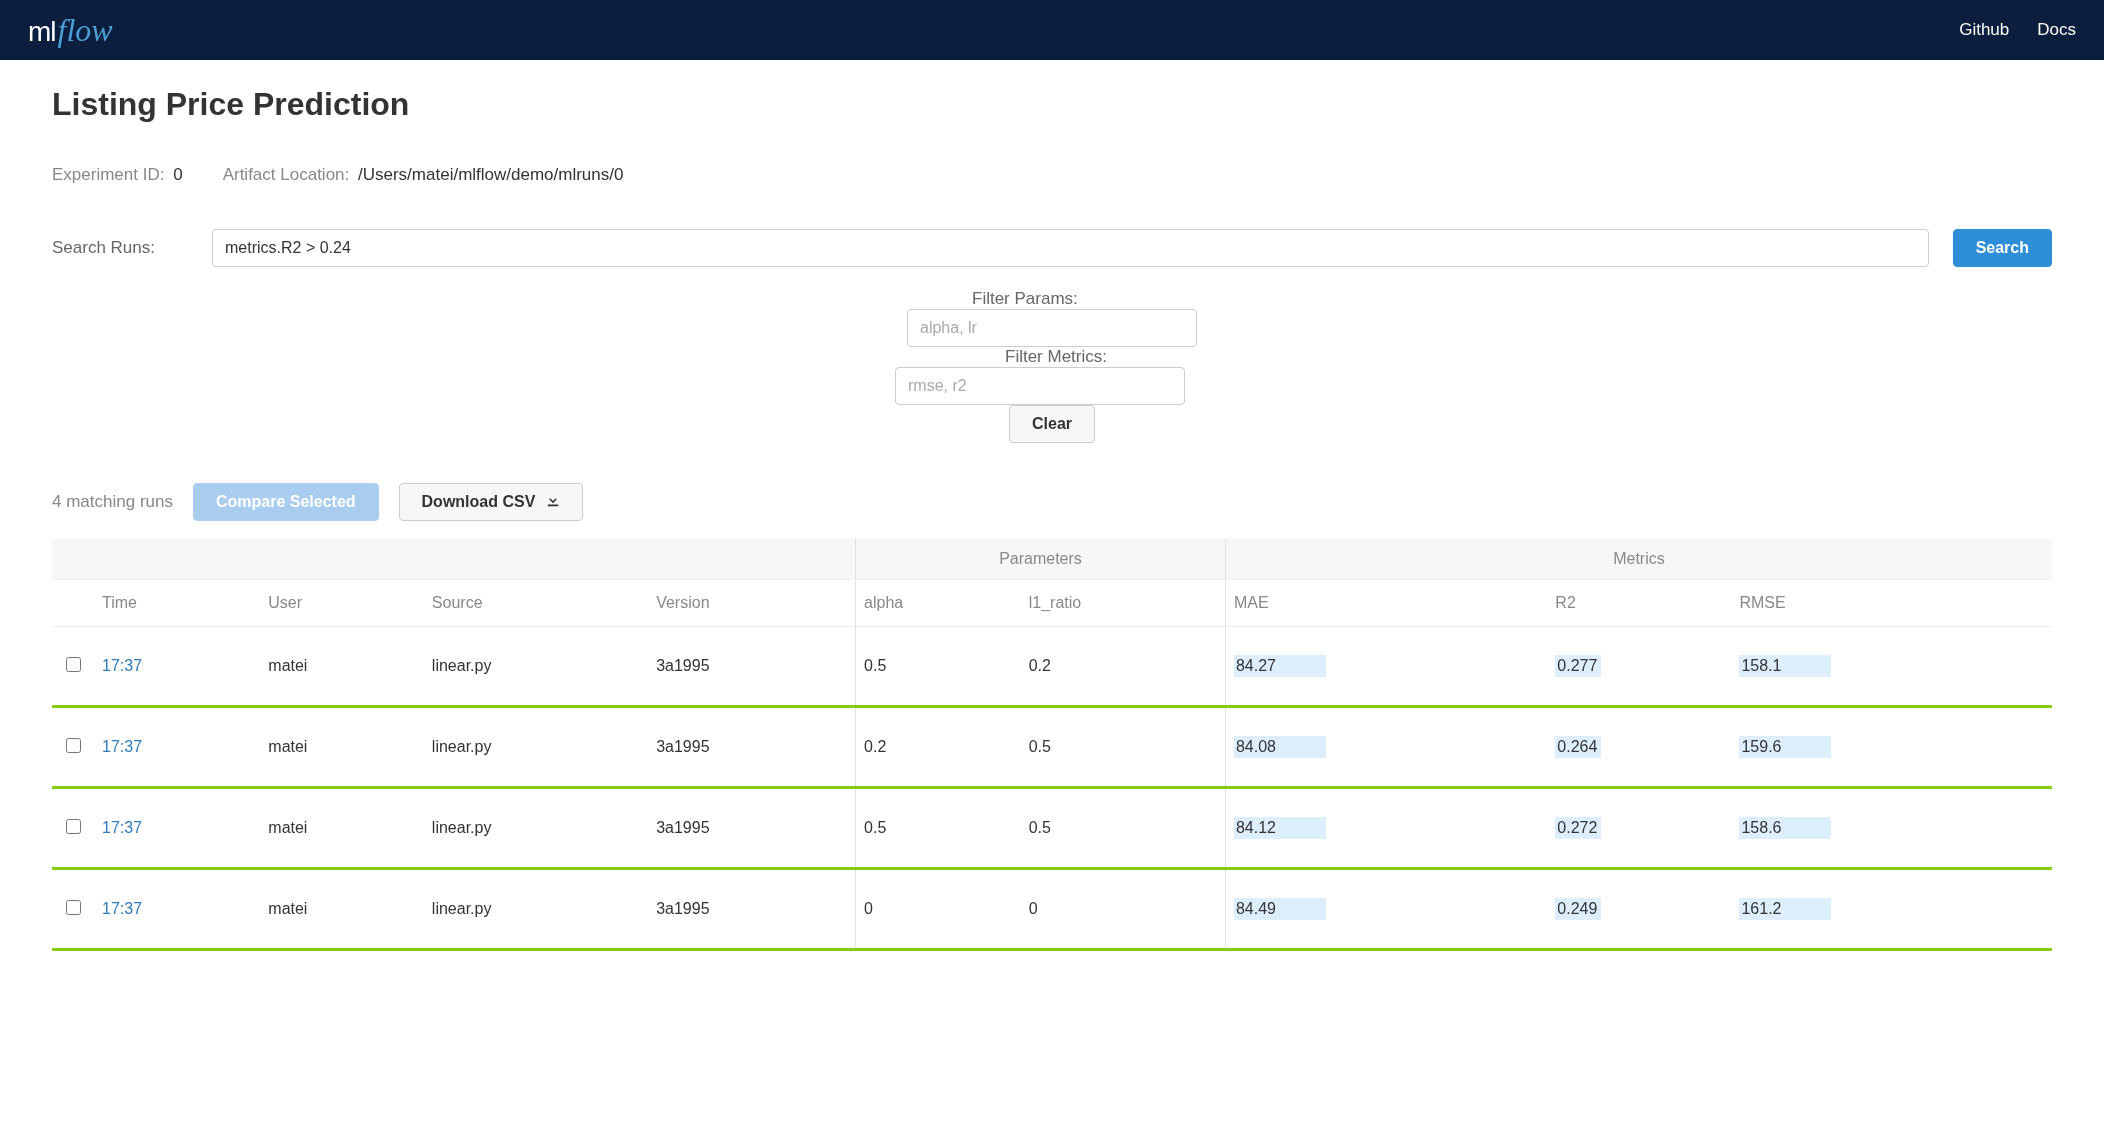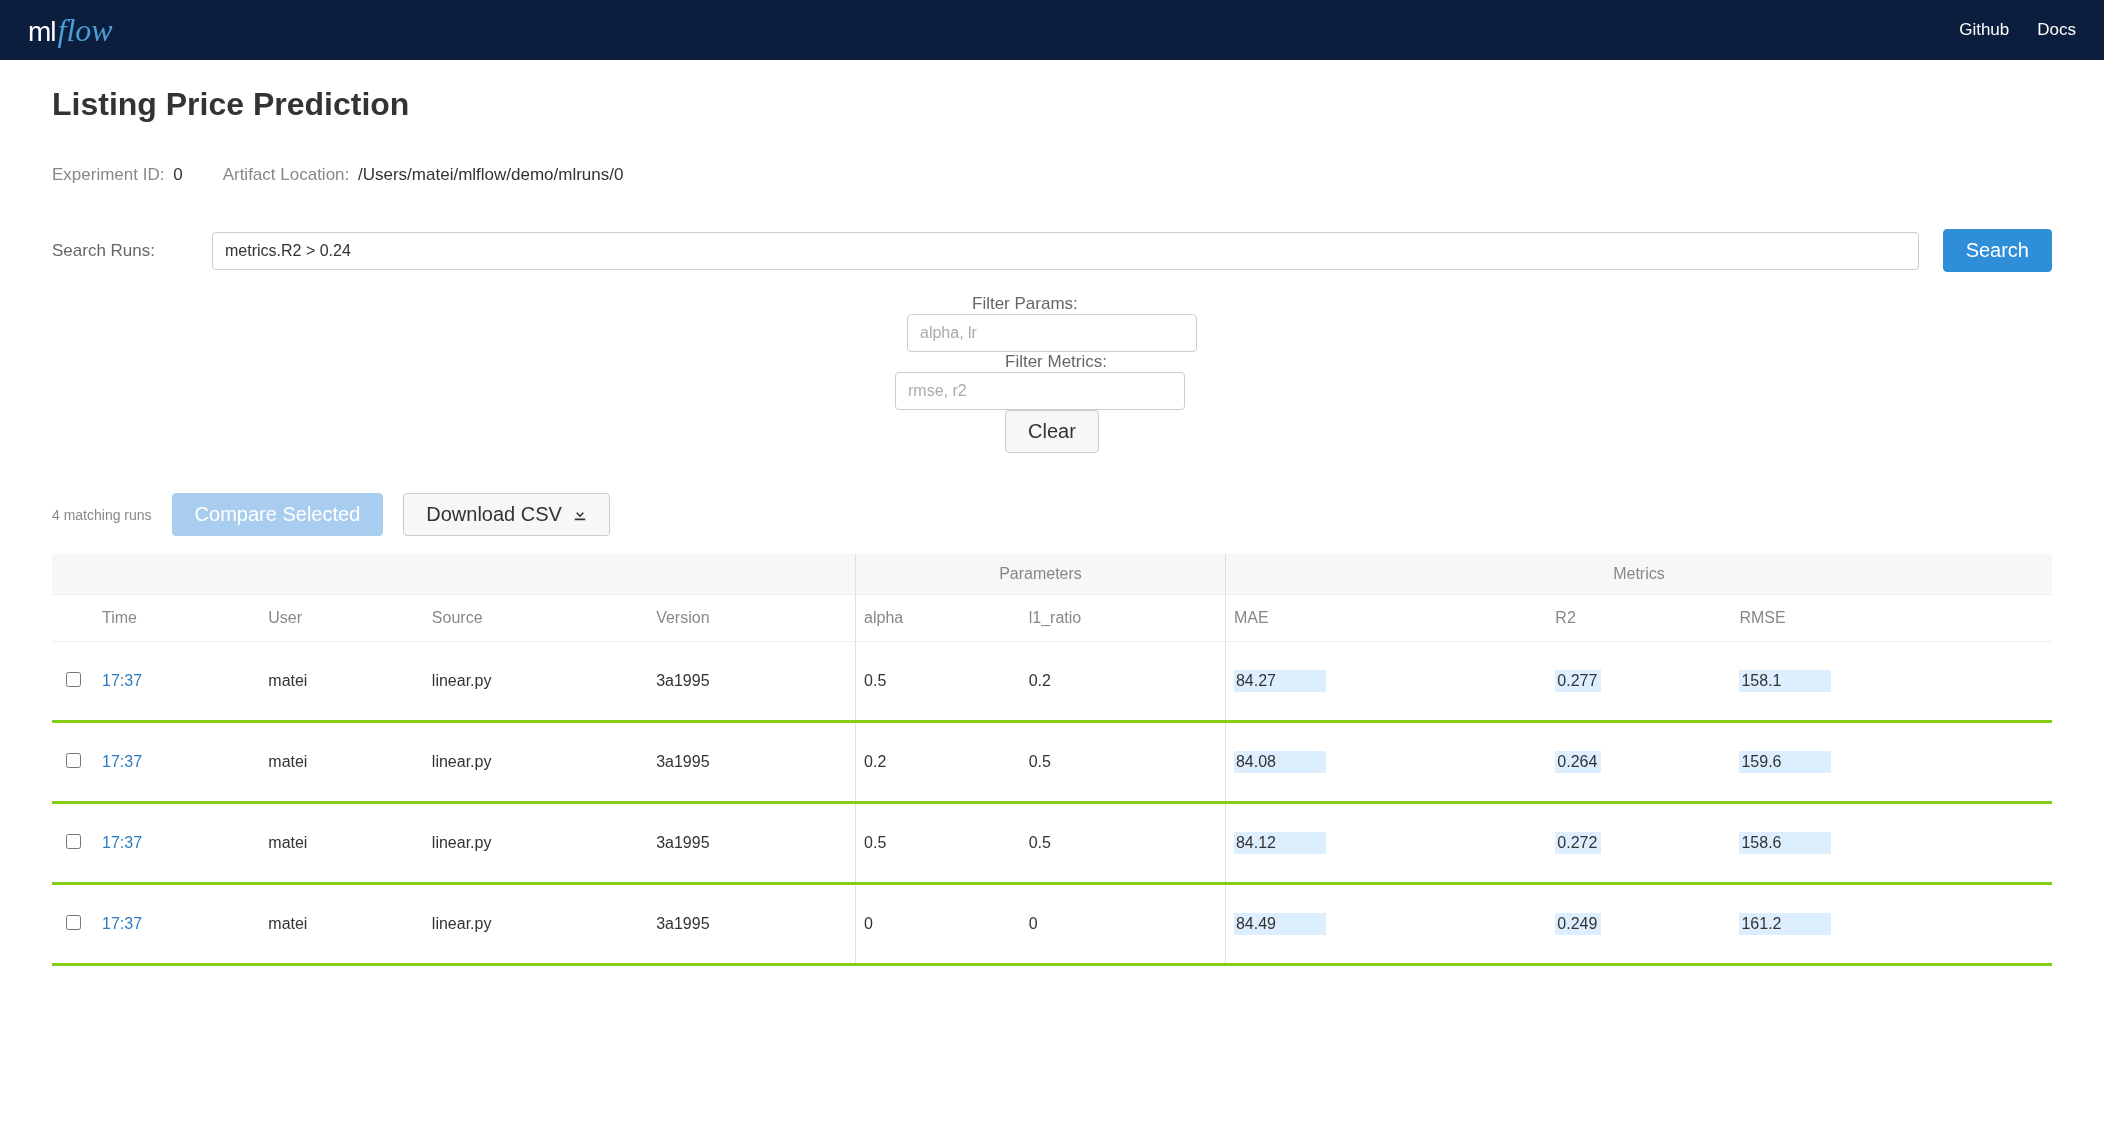--- a/index.html
+++ b/index.html
@@ -24,27 +24,27 @@
     .row-label { color: #666; font-size: 17px; width: 160px; flex-shrink: 0; }
     
     input[type="text"] { padding: 9px 12px; border: 1px solid #ccc; border-radius: 4px; font-size: 16px; color: #333; }
     input[type="text"]::placeholder { color: #aaa; }
     .search-input { flex: 1; margin-right: 24px; }
     .filter-params-input { width: 290px; }
     .filter-metrics-label { color: #666; font-size: 17px; margin-left: 36px; margin-right: 28px; }
     .filter-metrics-input { width: 290px; margin-right: 24px; flex: 1; max-width: 310px; }
     .filter-spacer { flex: 1; }
     
-    .btn { padding: 9px 22px; border-radius: 4px; font-size: 20px; cursor: pointer; border: 1px solid transparent; }
+    .btn { padding: 9px 22px; border-radius: 4px; font-size: 16px; cursor: pointer; border: 1px solid transparent; font-weight: bold; }
     .btn-primary { background: #2f8ed8; color: #fff; border-color: #2f8ed8; }
     .btn-default { background: #f7f7f7; color: #333; border: 1px solid #ccc; }
     .btn-disabled { background: #a9cdee; color: #fff; border-color: #a9cdee; cursor: not-allowed; }
     
     .actions-row { display: flex; align-items: center; gap: 20px; margin-bottom: 18px; }
-    .matching-text { color: #888; font-size: 14px; }
+    .matching-text { color: #888; font-size: 17px; }
     
     .download-icon { margin-left: 6px; }
     
     table { width: 100%; border-collapse: collapse; }
     thead tr.group-row th { background: #f7f7f7; color: #888; font-weight: 400; padding: 11px 8px; font-size: 16px; text-align: center; border-bottom: 1px solid #eee; }
     thead tr.group-row th:first-child { text-align: left; }
     thead tr.group-row th.bordered { border-left: 1px solid #e0e0e0; }
     thead tr.col-row th { color: #888; font-weight: 400; padding: 14px 8px; font-size: 16px; text-align: left; border-bottom: 1px solid #eee; }
     thead tr.col-row th.bordered { border-left: 1px solid #e0e0e0; }
     tbody td { padding: 28px 8px; font-size: 16px; border-bottom: 3px solid #84cc16; }

